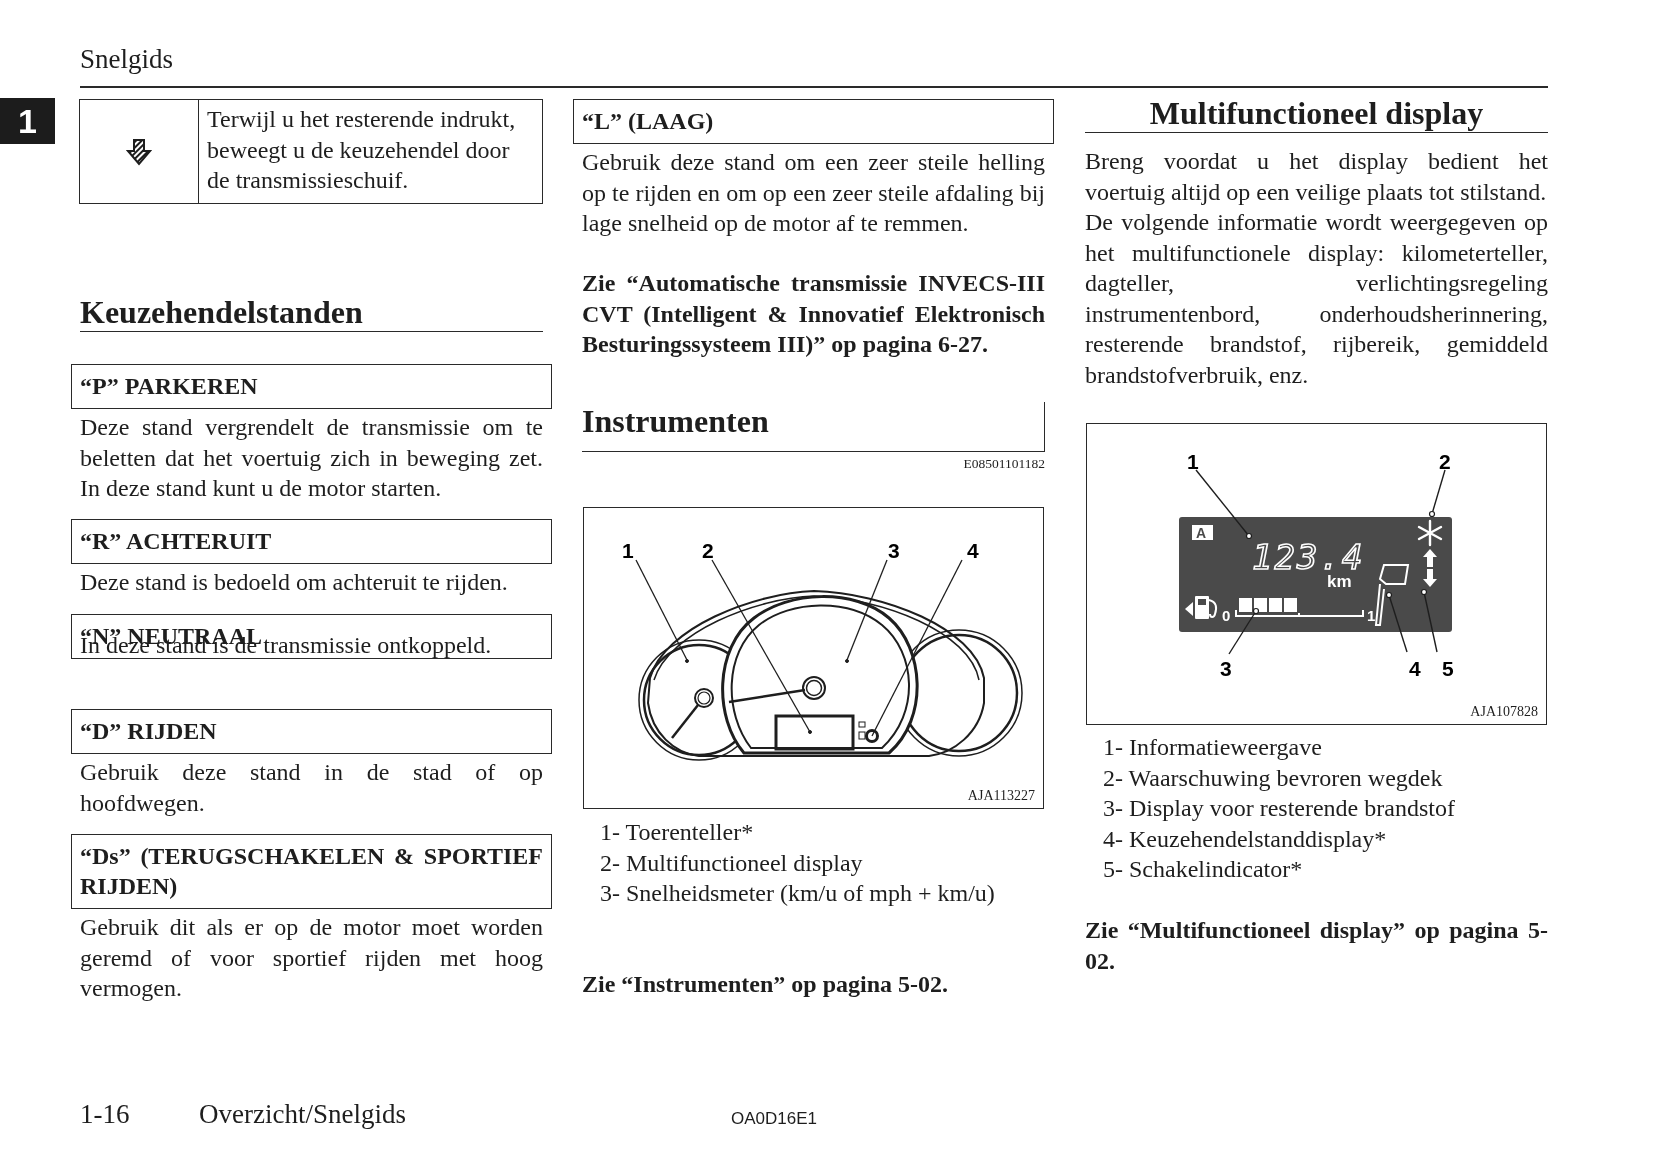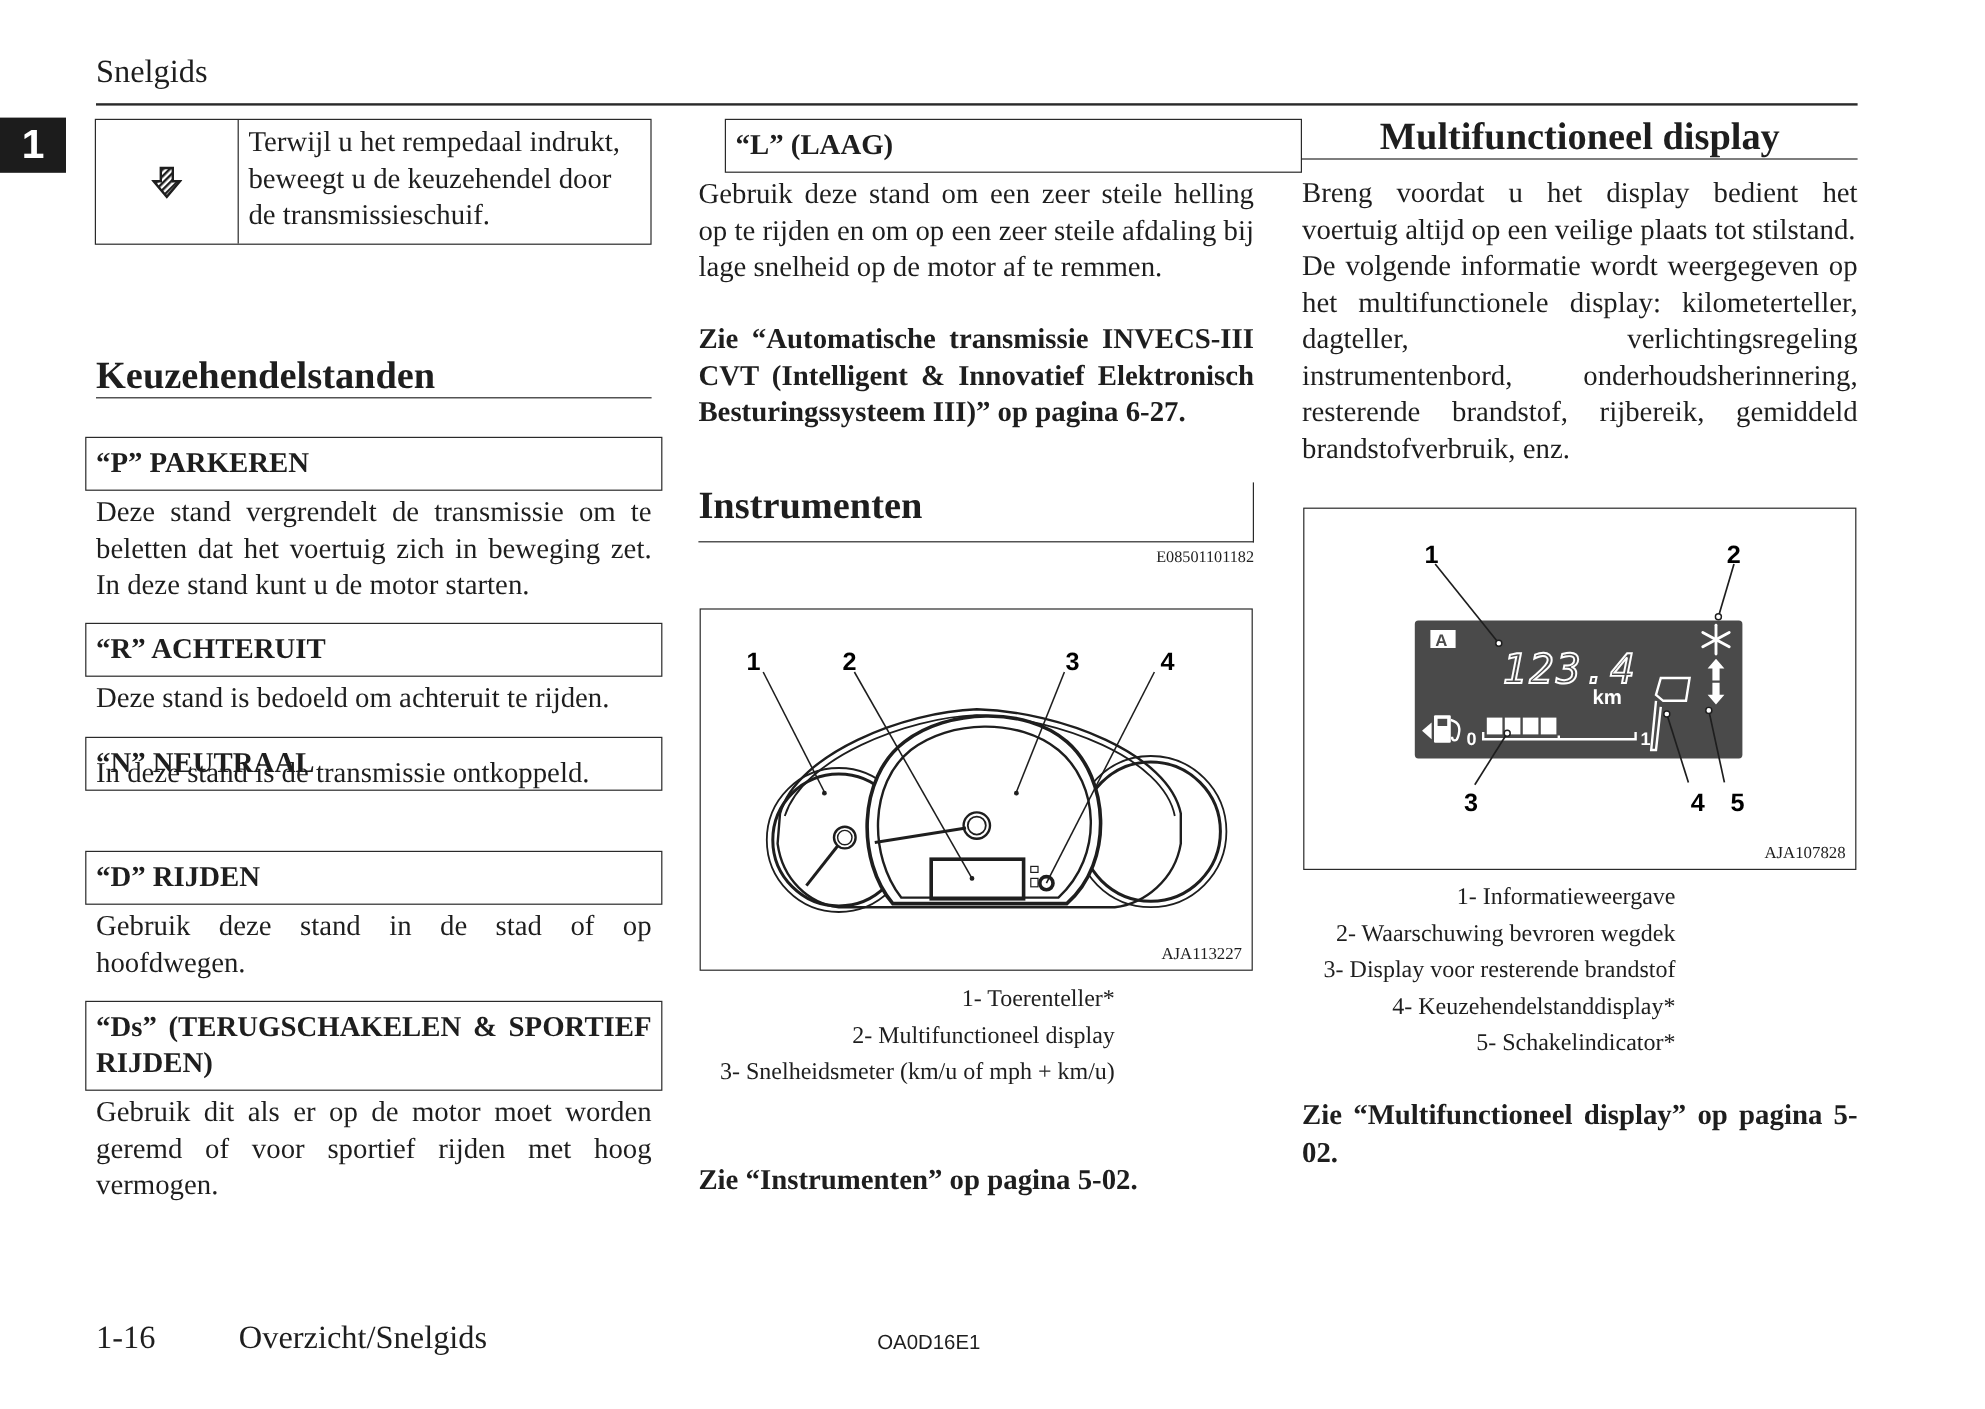--- a/index.html
+++ b/index.html
@@ -29,21 +29,21 @@
 
   
   .sec-heading { font-weight: bold; font-size: 32px; line-height: 38px; border-bottom: 1.5px solid #2a2a2a; }
 
   
   .box-head { border: 1.5px solid #2a2a2a; font-weight: bold; font-size: 24px; line-height: 30px; padding: 6px 8px 7px 8px; }
 
   .figure-box { border: 1.5px solid #2a2a2a; background: #fff; }
   .fig-code { font-size: 14px; position: absolute; right: 8px; bottom: 4px; }
 
-  .caption-list { font-size: 20px; line-height: 30.5px; text-align: right; }
+  .caption-list { font-size: 24px; line-height: 30.5px; }
   .caption-list div { white-space: nowrap; }
 
   .footer-page { left: 80px; top: 1099px; font-size: 27px; }
   .footer-section { left: 199px; top: 1099px; font-size: 27px; }
   .footer-code { left: 731px; top: 1109px; font-size: 17px; font-family: "Liberation Sans", "DejaVu Sans", sans-serif; }
 
   .callout { font-family: "Liberation Sans", "DejaVu Sans", sans-serif; font-weight: bold; font-size: 21px; }
 </style>
 </head>
 <body>
@@ -57,42 +57,42 @@
     <div class="icon-cell">
       <svg width="26" height="28" viewBox="0 0 26 28">
         <defs>
           <pattern id="hatch" width="4" height="4" patternUnits="userSpaceOnUse" patternTransform="rotate(45)">
             <rect width="2" height="4" fill="#1e1e1e"></rect>
           </pattern>
         </defs>
         <path d="M8 2 H18 V13 H24 L13 26 L2 13 H8 Z" fill="url(#hatch)" stroke="#1e1e1e" stroke-width="2"></path>
       </svg>
     </div>
-    <div class="text-cell">Terwijl u het rempedaal indrukt, beweegt u de keuzehendel door de transmissieschuif.</div>
+    <div class="text-cell">Terwijl u het resterende indrukt, beweegt u de keuzehendel door de transmissieschuif.</div>
   </div>
 </div>
 
 <div class="abs sec-heading" style="left:80px; top:293px; width:463px;">Keuzehendelstanden</div>
 
 <div class="abs box-head" style="left:71px; top:364px; width:481px;">“P” PARKEREN</div>
 <div class="abs body-text" style="left:80px; top:412px; width:463px;">Deze stand vergrendelt de transmissie om te beletten dat het voertuig zich in beweging zet. In deze stand kunt u de motor starten.</div>
 
 <div class="abs box-head" style="left:71px; top:519px; width:481px;">“R” ACHTERUIT</div>
 <div class="abs body-text" style="left:80px; top:567px; width:463px;">Deze stand is bedoeld om achteruit te rijden.</div>
 
 <div class="abs box-head" style="left:71px; top:614px; width:481px;">“N” NEUTRAAL</div>
 <div class="abs body-text" style="left:80px; top:630px; width:463px;">In deze stand is de transmissie ontkoppeld.</div>
 
 <div class="abs box-head" style="left:71px; top:709px; width:481px;">“D” RIJDEN</div>
 <div class="abs body-text" style="left:80px; top:757px; width:463px;">Gebruik deze stand in de stad of op hoofdwegen.</div>
 
 <div class="abs box-head" style="left:71px; top:834px; width:481px; text-align: justify; text-align-last: left;">“Ds” (TERUGSCHAKELEN &amp; SPORTIEF RIJDEN)</div>
 <div class="abs body-text" style="left:80px; top:912px; width:463px;">Gebruik dit als er op de motor moet worden geremd of voor sportief rijden met hoog vermogen.</div>
 
-<div class="abs box-head" style="left:573px; top:99px; width:481px;margin-left:31px;">“L” (LAAG)</div>
+<div class="abs box-head" style="left:573px; top:99px; width:481px;">“L” (LAAG)</div>
 <div class="abs body-text" style="left:582px; top:147px; width:463px;">Gebruik deze stand om een zeer steile helling op te rijden en om op een zeer steile afdaling bij lage snelheid op de motor af te remmen.</div>
 
 <div class="abs body-text bold" style="left:582px; top:268px; width:463px;">Zie “Automatische transmissie INVECS-III CVT (Intelligent &amp; Innovatief Elektronisch Besturingssysteem III)” op pagina 6-27.</div>
 
 <div class="abs" style="left:582px; top:402px; width:463px; height:50px; border-right:1.5px solid #2a2a2a; border-bottom:1.5px solid #2a2a2a;">
   <div class="sec-heading" style="border-bottom:none; font-size:32px;">Instrumenten</div>
 </div>
 <div class="abs" style="left:900px; top:456px; width:145px; text-align:right; font-size:13.5px;">E08501101182</div>
 
 <div class="abs figure-box" style="left:583px; top:507px; width:461px; height:302px;">

